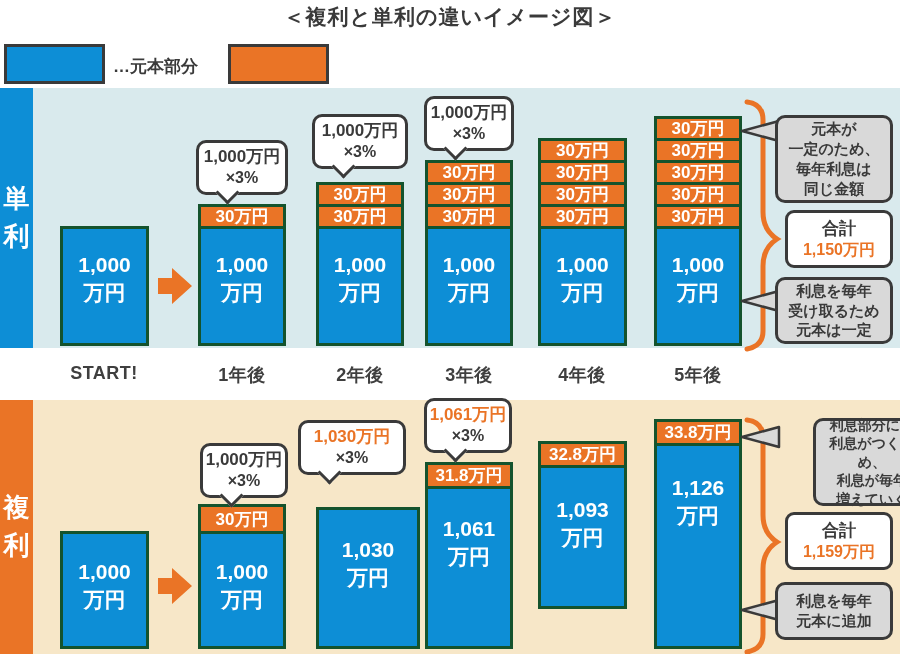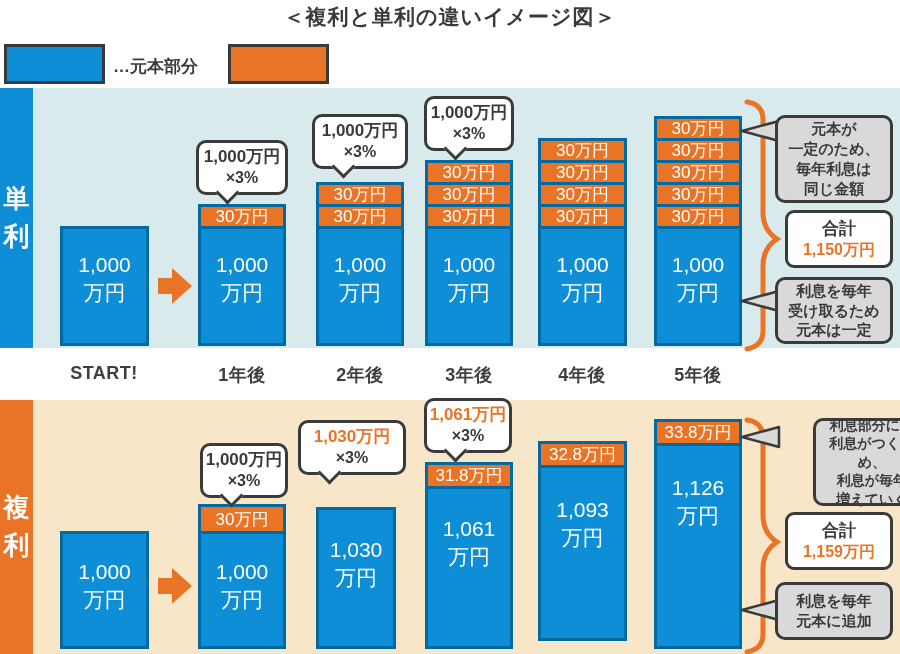--- a/index.html
+++ b/index.html
@@ -12,22 +12,22 @@
     font-size:21px;font-weight:bold;letter-spacing:1px;color:#3a3a3a;
   }
   .swatch{position:absolute;box-sizing:border-box;border:3px solid #3a3a3a;}
   .legend-label{position:absolute;font-size:17px;font-weight:bold;color:#3a3a3a;}
   .section-bg{position:absolute;left:0;width:900px;}
   .side-label{
     position:absolute;left:0;width:33px;display:flex;align-items:center;justify-content:center;
     color:#fff;font-weight:bold;font-size:26px;line-height:1.45;white-space:pre-line;text-align:center;z-index:2;
   }
   .seg{
-    position:absolute;box-sizing:border-box;border:3px solid #0369a1;z-index:2;
-    display:flex;justify-content:center;color:#fff;font-weight:normal;
+    position:absolute;box-sizing:border-box;border:3px solid #14532d;z-index:2;
+    display:flex;justify-content:center;color:#fff;font-weight:bold;
   }
   .seg.orange{background:#ea7426;align-items:center;font-size:17px;}
   .seg.blue{
     background:#0d8ed6;align-items:flex-start;font-size:21px;line-height:1.35;
     white-space:pre-line;text-align:center;
   }
   .tl{
     position:absolute;top:363px;transform:translateX(-50%);
     font-size:18px;font-weight:bold;color:#3f3f3f;z-index:2;letter-spacing:0.5px;
   }
@@ -107,25 +107,25 @@
   <div class="seg orange" style="left:654px;top:116px;width:88px;height:25px;">30万円</div>
   <div class="seg orange" style="left:654px;top:138px;width:88px;height:25px;">30万円</div>
   <div class="seg orange" style="left:654px;top:160px;width:88px;height:25px;">30万円</div>
   <div class="seg orange" style="left:654px;top:182px;width:88px;height:25px;">30万円</div>
   <div class="seg orange" style="left:654px;top:204px;width:88px;height:25px;">30万円</div>
 
   <div class="seg blue" style="left:60px;top:531px;width:89px;height:118px;padding-top:24px;">1,000
 万円</div>
   <div class="seg blue" style="left:198px;top:531px;width:88px;height:118px;padding-top:24px;">1,000
 万円</div>
-  <div class="seg blue" style="left:316px;top:507px;width:80px;height:142px;padding-top:26px;">1,030
+  <div class="seg blue" style="left:316px;top:507px;width:104px;height:142px;padding-top:26px;">1,030
 万円</div>
   <div class="seg blue" style="left:425px;top:486px;width:88px;height:163px;padding-top:26px;">1,061
 万円</div>
-  <div class="seg blue" style="left:538px;top:465px;width:89px;height:176px;padding-top:28px;">1,093
+  <div class="seg blue" style="left:538px;top:465px;width:89px;height:144px;padding-top:28px;">1,093
 万円</div>
   <div class="seg blue" style="left:654px;top:443px;width:88px;height:206px;padding-top:28px;">1,126
 万円</div>
   <div class="seg orange" style="left:198px;top:504px;width:88px;height:30px;">30万円</div>
   <div class="seg orange" style="left:425px;top:462px;width:88px;height:27px;">31.8万円</div>
   <div class="seg orange" style="left:538px;top:441px;width:89px;height:27px;">32.8万円</div>
   <div class="seg orange" style="left:654px;top:419px;width:88px;height:27px;">33.8万円</div>
 
   <div class="bubble" style="left:196px;top:140px;width:92px;">
     <div class="l1">1,000万円</div>

